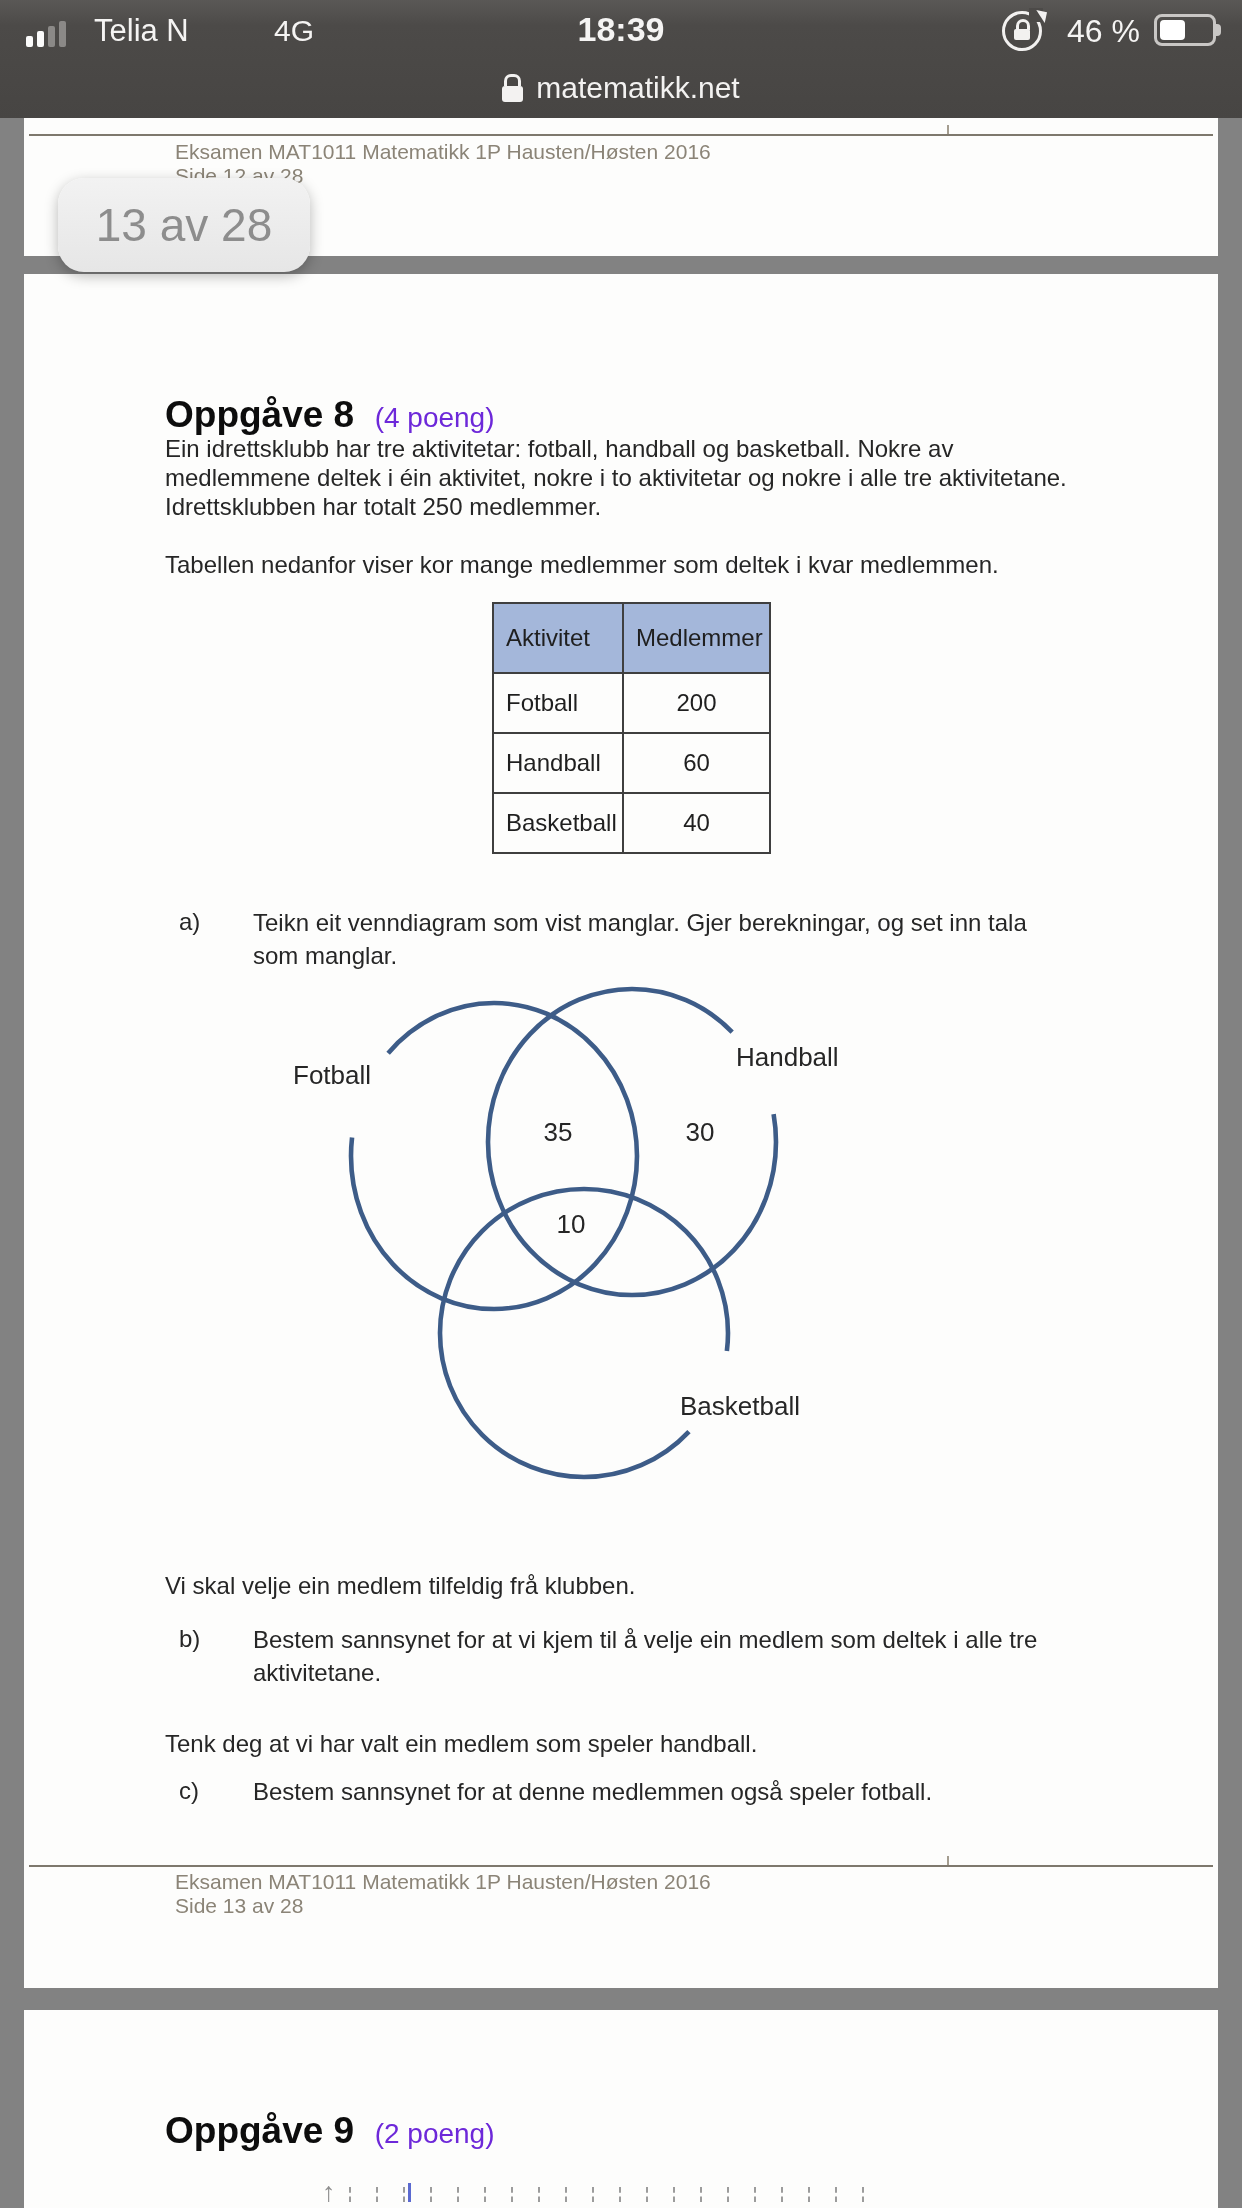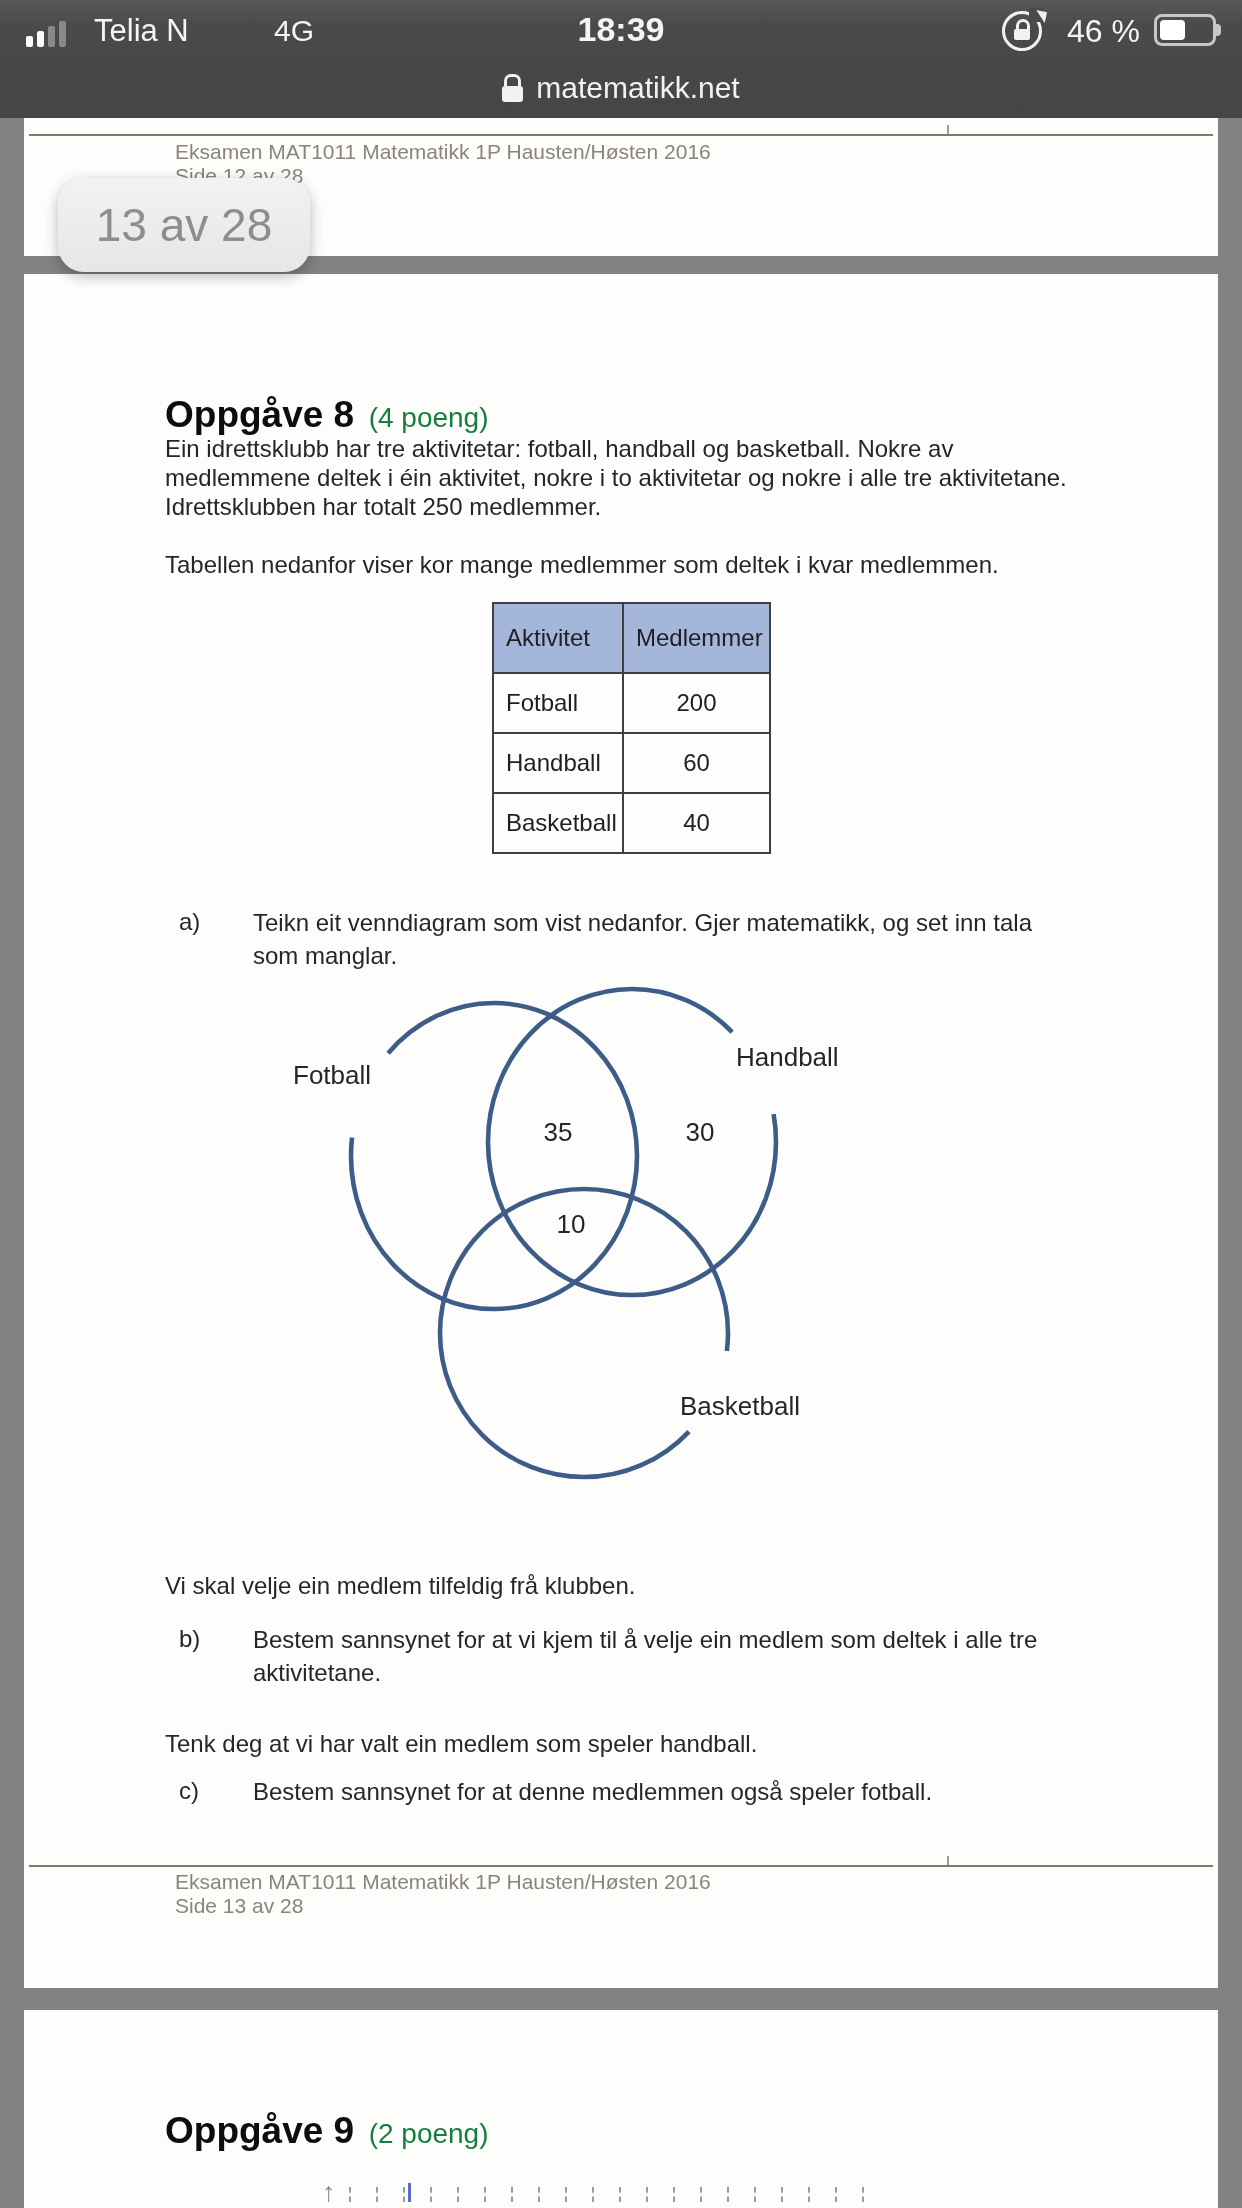--- a/index.html
+++ b/index.html
@@ -53,21 +53,21 @@
   .badge{
     position:absolute;left:58px;top:60px;width:252px;height:94px;z-index:20;
     background:linear-gradient(180deg,#f2f2f2,#e6e6e6);border-radius:26px;
     box-shadow:0 4px 14px rgba(0,0,0,0.28);
     display:flex;align-items:center;justify-content:center;
     font-size:46px;color:#8d8d8d;
   }
   
   .heading-row{position:absolute;left:141px;white-space:nowrap;}
   .heading-main{font-size:37px;font-weight:bold;color:#0d0d0d;}
-  .heading-points{font-size:28px;color:#15803d;margin-left:10px;}
+  .heading-points{font-size:28px;color:#6d28d9;margin-left:16px;}
   .body-text{position:absolute;left:141px;width:912px;font-size:24px;line-height:29px;color:#262626;}
   .q-label{position:absolute;left:155px;font-size:24px;color:#262626;}
   .q-text{position:absolute;left:229px;width:822px;font-size:24px;line-height:33px;color:#262626;}
   .data-table{position:absolute;left:468px;top:328px;border-collapse:collapse;}
   .data-table th,.data-table td{border:2px solid #3f3f3f;font-weight:normal;font-size:24px;color:#1f1f1f;}
   .data-table th{background:#a4b7da;text-align:left;padding:0 0 0 12px;height:68px;}
   .data-table td.c1{width:116px;text-align:left;padding:0 0 0 12px;height:56px;}
   .data-table td.c2{width:133px;text-align:center;height:56px;}
   .data-table th.c1{width:116px;}
   .data-table th.c2{width:133px;margin-top:8px;}
@@ -152,21 +152,21 @@
           <td class="c2">60</td>
         </tr>
         <tr>
           <td class="c1">Basketball</td>
           <td class="c2">40</td>
         </tr>
       </tbody>
         </table>
 
       <span class="q-label" style="top:634px">a)</span>
-      <div class="q-text" style="top:632px">Teikn eit venndiagram som vist nedanfor. Gjer matematikk, og set inn tala som manglar.</div>
+      <div class="q-text" style="top:632px">Teikn eit venndiagram som vist manglar. Gjer berekningar, og set inn tala som manglar.</div>
 
       <svg class="venn-svg" width="486" height="510" viewBox="0 0 486 510">
         <ellipse cx="170" cy="173" rx="143" ry="153" fill="none" stroke="#3d5c88" stroke-width="4.6" pathLength="100" stroke-dasharray="52 10 38"></ellipse>
         <ellipse cx="308" cy="159" rx="144" ry="153" fill="none" stroke="#3d5c88" stroke-width="4.6" pathLength="100" stroke-dasharray="87 10 3"></ellipse>
         <ellipse cx="260" cy="350" rx="144" ry="144" fill="none" stroke="#3d5c88" stroke-width="4.6" pathLength="100" stroke-dasharray="2 10 88"></ellipse>
       </svg>
       <span class="venn-label" style="left:269px;top:786px">Fotball</span>
       <span class="venn-label" style="left:712px;top:768px">Handball</span>
       <span class="venn-label" style="left:656px;top:1117px">Basketball</span>
       <span class="venn-num" style="left:510px;top:843px">35</span>

